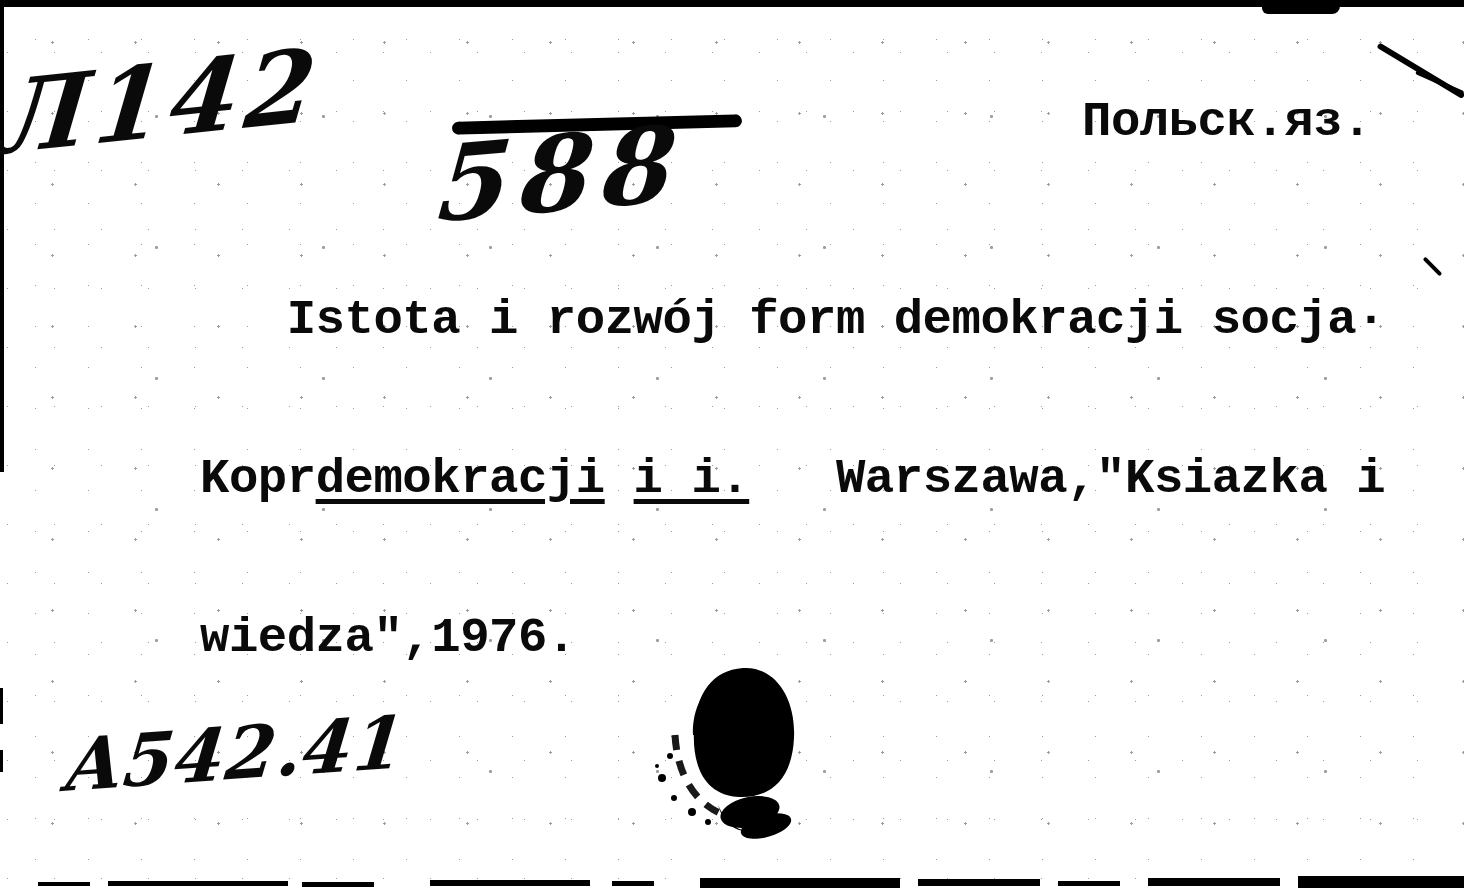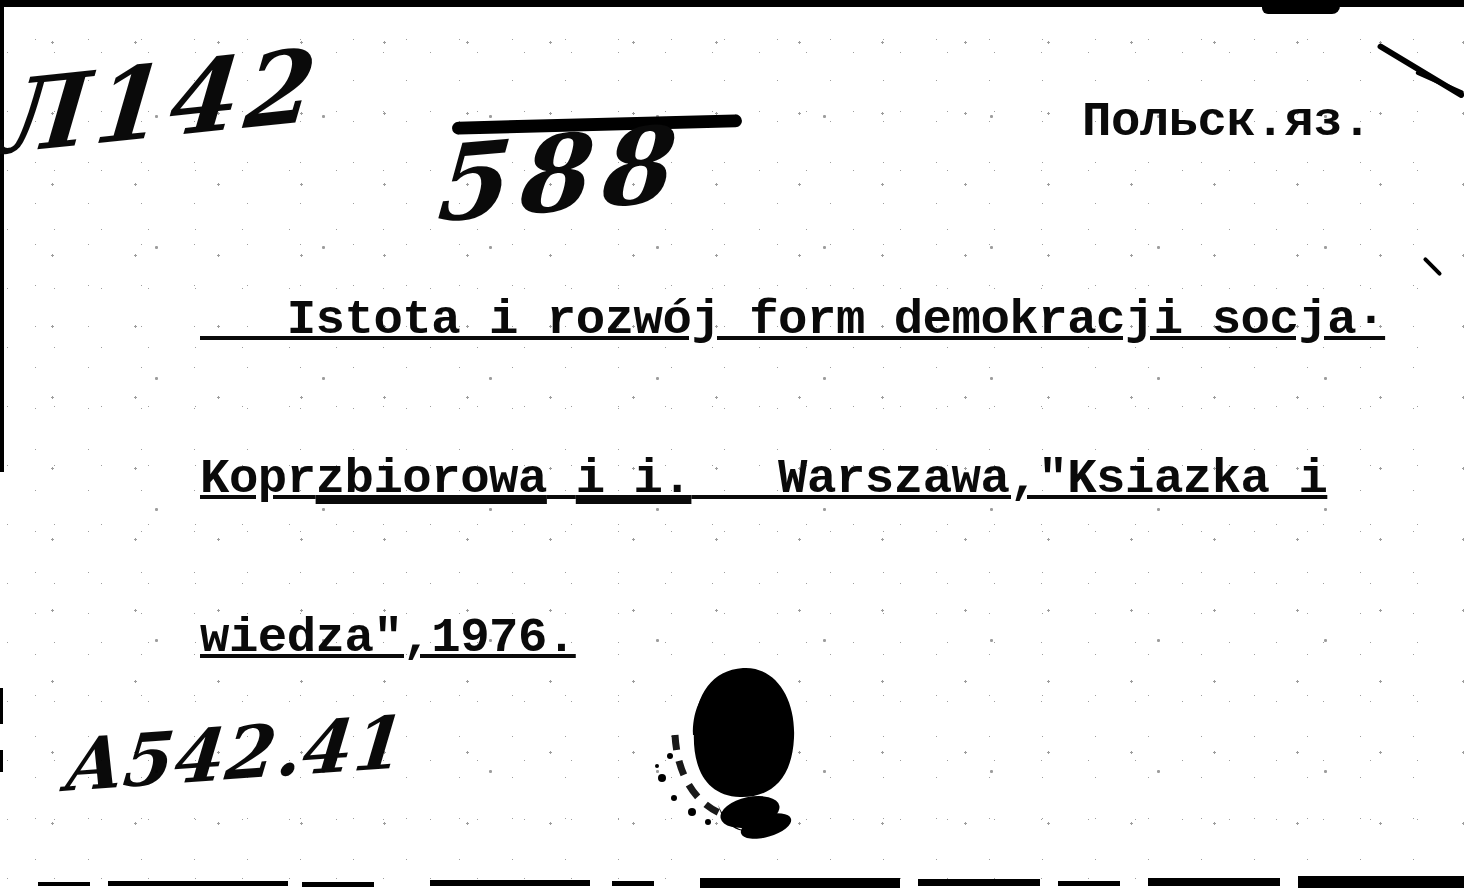--- a/index.html
+++ b/index.html
@@ -34,21 +34,21 @@
   .bottom-seg{position:absolute;background:#000;}
   
   .tw{
     position:absolute;
     font-weight:bold;
     font-size:49px;
     letter-spacing:-0.5px;
     white-space:pre;
     line-height:53px;
   }
-  .tline{white-space:pre;text-decoration:underline;}
+  .tline{white-space:pre;}
   .u{text-decoration:underline;text-decoration-thickness:5px;text-underline-offset:7px;}
   
   .hw{
     position:absolute;
     font-family:"DejaVu Serif","Liberation Serif",serif;
     font-style:italic;font-weight:bold;
     white-space:pre;
   }
   .hw-num{left:8px;top:58px;font-size:100px;letter-spacing:6px;transform:rotate(-6deg) skewX(-12deg);transform-origin:left top;}
   .hw-den{left:445px;top:122px;font-size:104px;letter-spacing:10px;transform:rotate(-5deg) skewX(-10deg);transform-origin:left top;}
@@ -85,21 +85,21 @@
   <div class="bottom-seg" style="left:1298px;top:876px;width:166px;height:12px;"></div>
 
   <div class="hw hw-num">Л142</div>
   <div class="hw-bar"></div>
   <div class="hw hw-den">588</div>
 
   <div class="tw lang">Польск.яз.</div>
 
   <div class="tw body-text">
     <div class="tline">   Istota i rozwój form demokracji socja·</div>
-    <div class="tline"><span>Kopr</span><span class="u">zbiorowa</span><span> </span><span class="u">i i.</span><span>   Warszawa,"Ksiazka i</span></div>
+    <div class="tline"><span>Kopr</span><span class="u">demokracji</span><span> </span><span class="u">i i.</span><span>   Warszawa,"Ksiazka i</span></div>
     <div class="tline">wiedza",1976.</div>
     
     
   </div>
 
   <div class="hw hw-shelf">A542.41</div>
 
   <svg class="blot" width="260" height="220" viewBox="0 0 260 220">
     <path d="M143,28 C175,26 196,58 194,98 C192,140 170,158 140,157 C106,156 92,128 94,90 C96,54 112,30 143,28 Z" fill="#000"></path>
     <path d="M118,40 C100,52 92,74 93,95 L104,96 C103,72 110,52 124,42 Z" fill="#000"></path>

